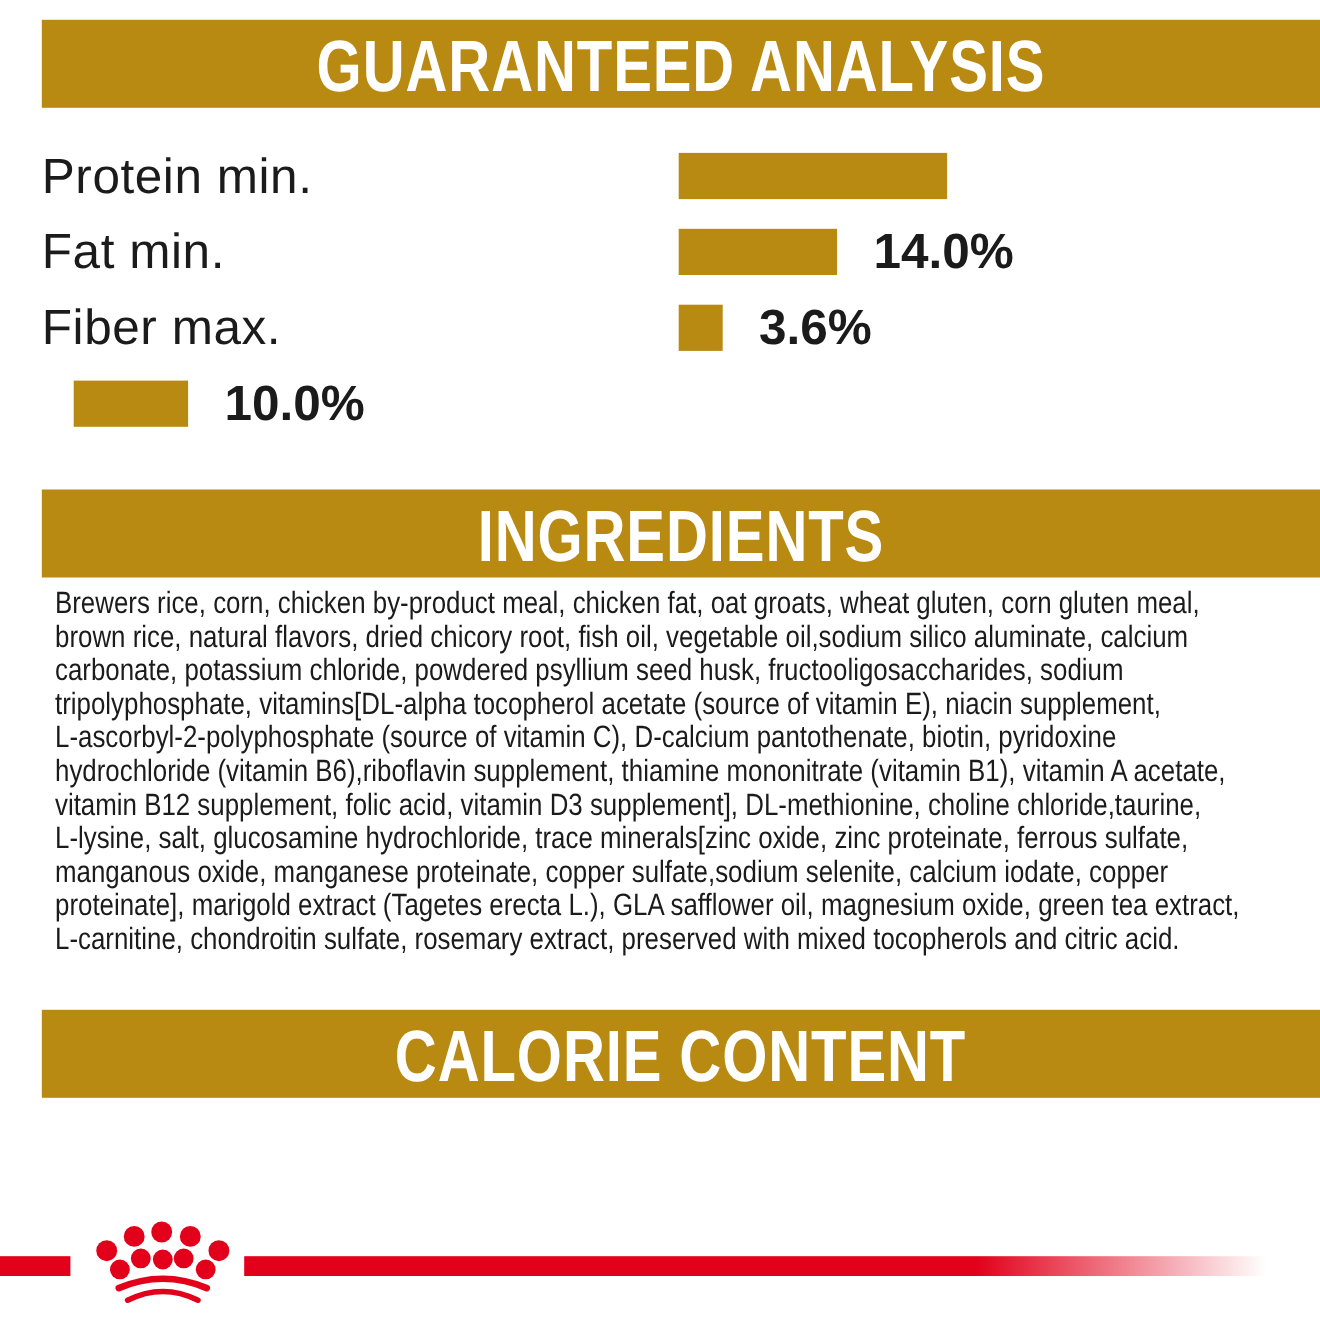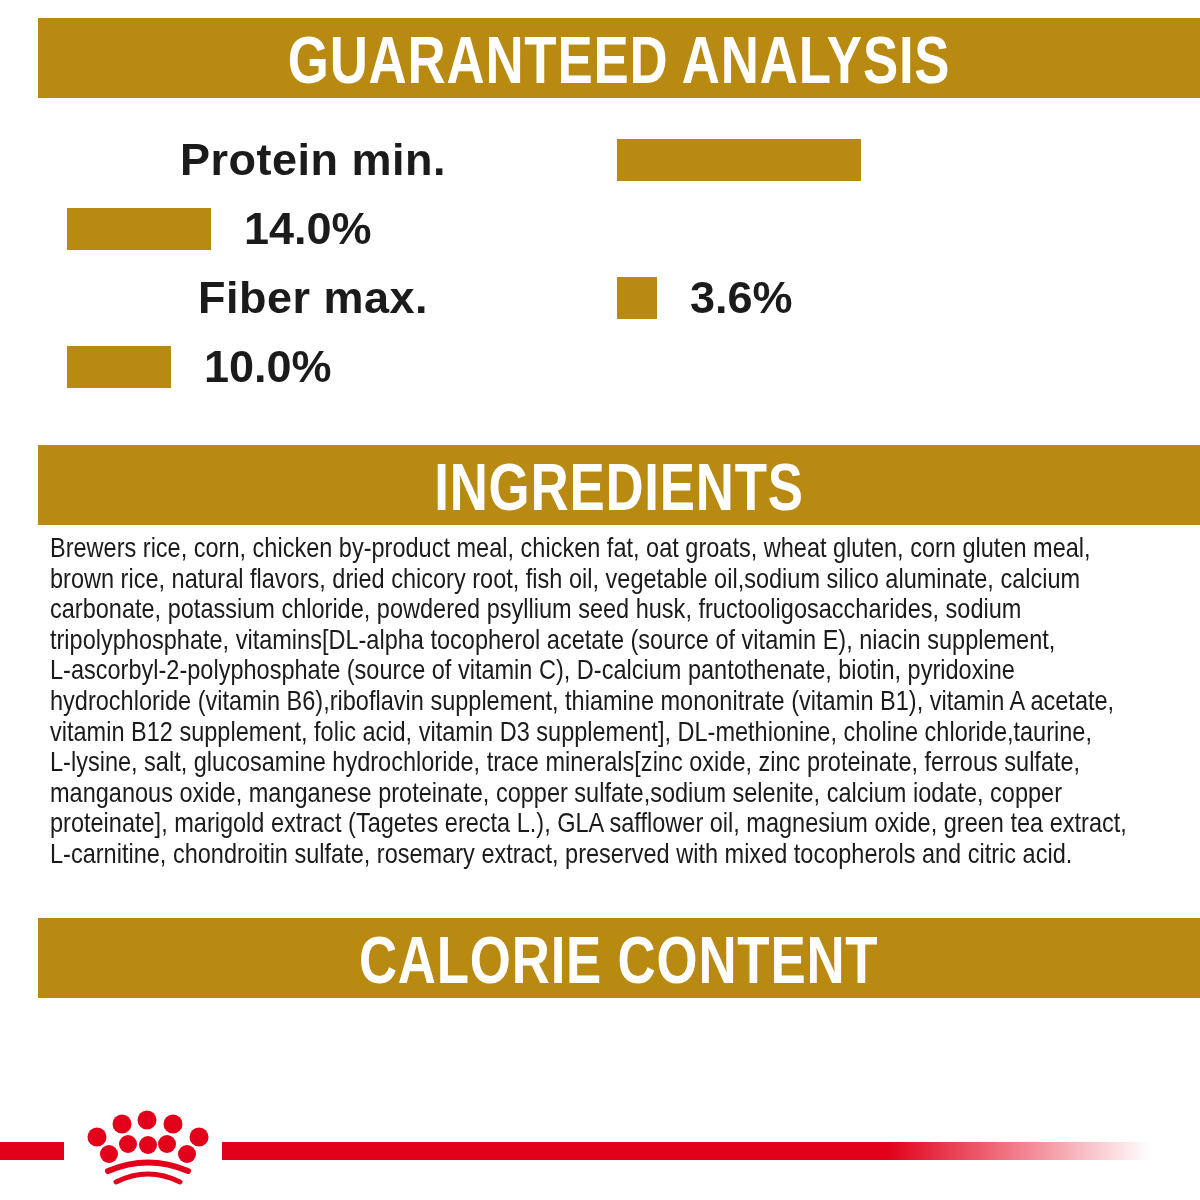--- a/index.html
+++ b/index.html
@@ -16,21 +16,21 @@
   #banner-ing{top:445px}
   #banner-cal{top:918px}
   .banner-text{
     font-weight:bold;color:#fff;font-size:66px;letter-spacing:1px;
     white-space:nowrap;transform:scaleX(0.80);
   }
   
   #ga-rows{position:absolute;left:38px;top:125px;width:1140px;}
   .ga-row{display:flex;align-items:center;height:69px;}
   .ga-label{
-    width:550px;text-align:center;font-weight:bold;font-size:45px;
+    width:550px;text-align:left;font-weight:normal;font-size:45px;
     letter-spacing:.5px;white-space:nowrap;
   }
   .ga-bar{height:42px;background:var(--gold);margin-left:29px;flex:0 0 auto;}
   .ga-value{margin-left:33px;font-weight:bold;font-size:45px;white-space:nowrap;}
   
   .body-text{position:absolute;left:38px;width:1161px;margin-left:12px;}
   #ingredients-text{top:533px;}
   #calorie-text{top:1006px;}
   .body-line{
     font-size:28px;line-height:30.6px;white-space:nowrap;
@@ -55,20 +55,21 @@
     <span class="banner-text">GUARANTEED ANALYSIS</span>
   </div>
 
   <div id="ga-rows">
     <div class="ga-row">
       <div class="ga-label">Protein min.</div>
       <div class="ga-bar" style="width: 244px;"></div>
     </div>
 
     <div class="ga-row">
+      <div class="ga-label">Fat min.</div>
       <div class="ga-bar" style="width: 144px;"></div>
       <div class="ga-value">14.0%</div>
     </div>
 
     <div class="ga-row">
       <div class="ga-label">Fiber max.</div>
       <div class="ga-bar" style="width: 40px;"></div>
       <div class="ga-value">3.6%</div>
     </div>
 

